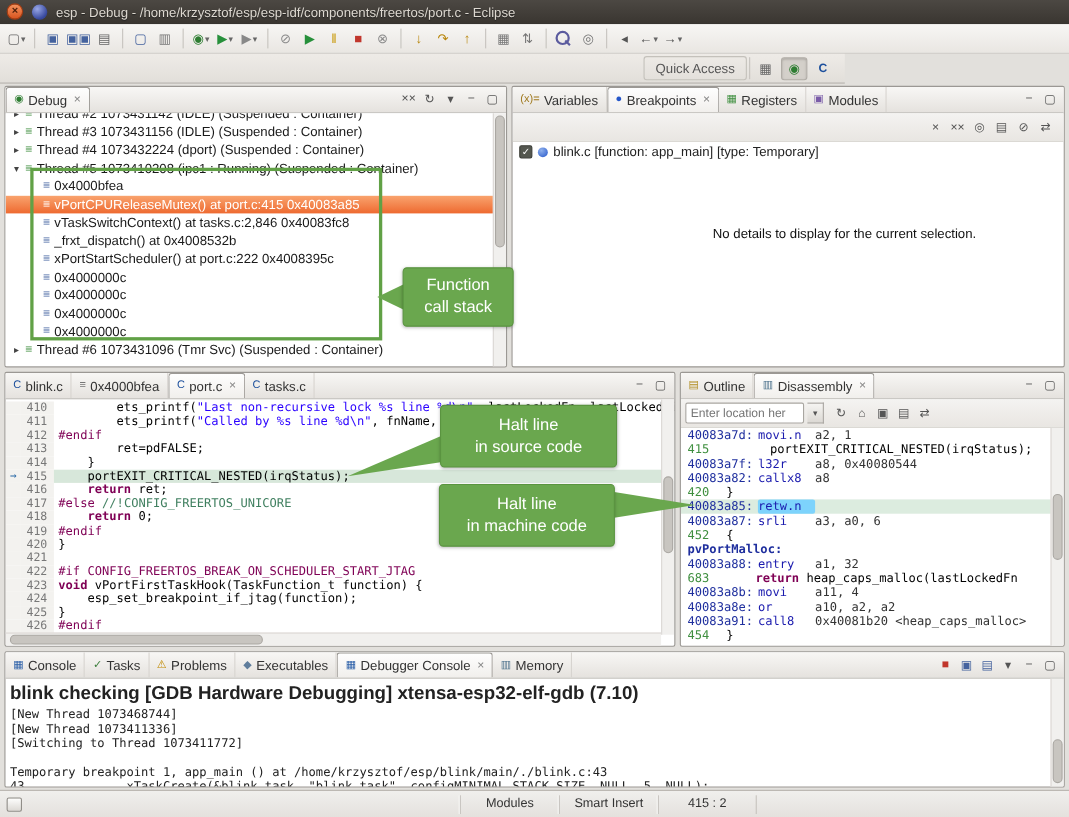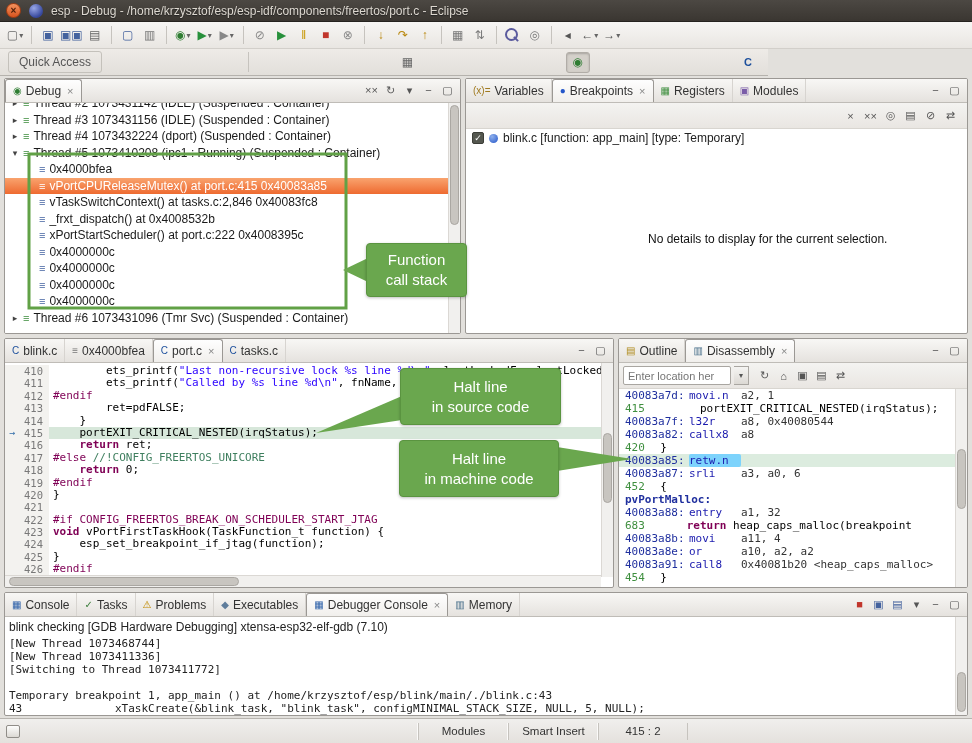--- a/index.html
+++ b/index.html
@@ -5,21 +5,21 @@
   *{box-sizing:border-box;margin:0;padding:0}
   html,body{width:972px;height:743px;overflow:hidden}
   body{position:relative;font-family:"Liberation Sans",sans-serif;background:#e2e0dc;font-size:12px;color:#222}
   
   .titlebar{position:absolute;left:0;top:0;width:972px;height:22px;background:linear-gradient(#4c4843,#3a3631);border-bottom:1px solid #262320;display:flex;align-items:center;padding:0 6px;gap:8px}
   .wbtn{width:15px;height:15px;border-radius:50%;background:linear-gradient(#f2925e,#d9541f);border:1px solid #a63d12;color:#51200a;font-size:10px;line-height:13px;text-align:center;font-weight:bold}
   .appicon{width:14px;height:14px;border-radius:50%;background:radial-gradient(circle at 35% 30%,#99a7e6,#36479c 70%)}
   .wtitle{color:#ddd8d0;font-size:12px;white-space:nowrap;text-shadow:0 1px 1px #222}
   
   .toolbar{position:absolute;left:0;top:22px;width:972px;height:27px;background:linear-gradient(#f7f6f4,#e9e6e2);border-bottom:1px solid #d2cfca;display:flex;align-items:center;padding:0 4px}
-  .toolbar2{position:absolute;left:0;top:49px;width:768px;height:27px;background:linear-gradient(#eeebe7,#e2dfda);border-bottom:1px solid #b5b2ad;display:flex;align-items:center;justify-content:space-between;padding:0 8px;gap:20px}
+  .toolbar2{position:absolute;left:0;top:49px;width:768px;height:27px;background:linear-gradient(#eeebe7,#e2dfda);border-bottom:1px solid #b5b2ad;display:flex;align-items:center;justify-content:flex-end;padding:0 8px;gap:2px}
   .tbi{display:inline-flex;align-items:center;justify-content:center;min-width:20px;height:21px;font-size:12px;border-radius:3px;margin:0 1px;position:relative}
   .tbi .drop{font-size:8px;color:#666;margin-left:1px}
   .tsep{width:1px;height:18px;background:#c6c3be;margin:0 5px}
   .icon-search{width:18px}
   .icon-search::before{content:"";width:9px;height:9px;border:2px solid #5b5b9e;border-radius:50%;position:absolute;left:2px;top:3px}
   .icon-search::after{content:"";width:6px;height:2px;background:#5b5b9e;position:absolute;left:10px;top:13px;transform:rotate(45deg)}
   .qa-btn{font-size:12px;color:#555;padding:3px 10px;border:1px solid #c4c1bb;border-radius:3px}
   .persp{display:inline-flex;align-items:center;justify-content:center;width:24px;height:21px;border-radius:3px;font-size:12px}
   .persp.on{background:#d4d0ca;box-shadow:inset 0 1px 2px #a9a5a0;border:1px solid #b1ada7}
   .persp-sep{width:1px;height:20px;background:#c6c3be}
@@ -39,21 +39,21 @@
   #debug-tree{margin-top:-8px}
   .trow{display:flex;align-items:center;height:16.5px;font-size:12px;white-space:nowrap;padding-left:4px;color:#1a1a1a}
   .trow .arrow{width:12px;font-size:9px;color:#444;text-align:center}
   .trow .ticn{font-size:11px;margin:0 4px 0 2px}
   .trow.frame{padding-left:32px}
   .trow.sel{background:linear-gradient(#f9a36e,#ee6a30);color:#fff}
   
   .bp-row{display:flex;align-items:center;gap:5px;height:18px;padding-left:6px;font-size:12px}
   .cb{width:12px;height:12px;background:#54574f;border:1px solid #3c3e38;border-radius:2px;color:#fff;font-size:9px;line-height:11px;text-align:center}
   .bp-dot{width:9px;height:9px;border-radius:50%;background:radial-gradient(circle at 35% 30%,#8fb0ec,#2456c9)}
-  .bp-empty{font-size:12px;color:#111;margin:85px 0 0 182px}
+  .bp-empty{font-size:12px;color:#111;margin:58px 0 0 182px}
   
   .codewrap{height:calc(100% - 24px);overflow:hidden;position:relative;padding-top:2px}
   .cl{display:flex;height:12.4px;line-height:12.4px;font-family:"DejaVu Sans Mono",monospace;font-size:11px;white-space:pre}
   .cgut{width:14px;background:#f3f2ef;color:#2f6ca8;font-size:10px;text-align:center;flex:none}
   .cln{width:30px;background:#f3f2ef;color:#787878;text-align:right;padding-right:6px;flex:none;font-size:10.5px}
   .ccode{flex:1;padding-left:4px}
   .cl.cur .ccode{background:#d7e7da}
   .c-pl{color:#000}.c-str{color:#2a00ff}.c-pre{color:#7f0055;font-weight:normal}.c-kw{color:#7f0055;font-weight:bold}.c-com{color:#3f7f5f}
   
   .loc-row{height:26px;display:flex;align-items:center;gap:3px;background:linear-gradient(#f4f3f1,#e9e6e2);border-bottom:1px solid #d8d5d0;padding:0 4px}
@@ -62,21 +62,21 @@
   .drow{height:13px;line-height:13px;font-family:"DejaVu Sans Mono",monospace;font-size:11px;white-space:pre}
   .drow.hl{background:#dcecdf}
   .d-addr{color:#1f2f9e;display:inline-block;min-width:70px;padding-left:6px}
   .d-mn{color:#1a1aae;display:inline-block;min-width:52px}
   .d-mn.pc{background:#7dd3fc;border-radius:2px}
   .d-op{color:#333}
   .d-ln{color:#3f8f3f;display:inline-block;min-width:28px;padding-left:6px}
   .d-src{color:#000}
   .d-label{color:#1f2f9e;font-weight:bold;padding-left:6px}
   
-  .con-head{font-weight:normal;font-size:12px;padding:3px 4px 2px;white-space:nowrap}
+  .con-head{font-weight:bold;font-size:17px;padding:3px 4px 2px;white-space:nowrap}
   .con-lines{overflow:hidden;margin-top:-3px;padding-top:4px}
   .con-line{height:13px;line-height:13px;font-family:"DejaVu Sans Mono",monospace;font-size:11px;white-space:pre;padding-left:4px}
   
   .statusbar{position:absolute;left:0;top:718px;width:972px;height:25px;background:linear-gradient(#f0efed,#e4e1dd);border-top:1px solid #b7b4af;display:flex;align-items:center;padding:0 6px;font-size:11.5px;color:#333}
   .st-icon{width:14px;height:13px;border:1px solid #908d88;border-radius:2px;background:linear-gradient(#fdfdfc,#dcd9d4)}
   .st-spacer{width:398px}
   .st-field{width:90px;text-align:center;border-left:1px solid #c6c3be;box-shadow:-1px 0 0 #fbfaf9;height:17px;line-height:17px}
   .st-field:last-of-type{border-right:1px solid #c6c3be}
   
   .vscroll{position:absolute;top:0;right:0;width:12px;background:#f1f0ee;border-left:1px solid #dbd8d4}
@@ -416,21 +416,21 @@
     <div class="drow"><span class="d-addr">40083a7d:</span><span class="d-mn">movi.n</span><span class="d-op">a2, 1</span></div>
       <div class="drow"><span class="d-ln">415</span><span class="d-src">        portEXIT_CRITICAL_NESTED(irqStatus);</span></div>
       <div class="drow"><span class="d-addr">40083a7f:</span><span class="d-mn">l32r</span><span class="d-op">a8, 0x40080544</span></div>
       <div class="drow"><span class="d-addr">40083a82:</span><span class="d-mn">callx8</span><span class="d-op">a8</span></div>
       <div class="drow"><span class="d-ln">420</span><span class="d-src">  }</span></div>
       <div class="drow hl"><span class="d-addr">40083a85:</span><span class="d-mn pc">retw.n</span><span class="d-op"></span></div>
       <div class="drow"><span class="d-addr">40083a87:</span><span class="d-mn">srli</span><span class="d-op">a3, a0, 6</span></div>
       <div class="drow"><span class="d-ln">452</span><span class="d-src">  {</span></div>
       <div class="drow"><span class="d-label">pvPortMalloc:</span></div>
       <div class="drow"><span class="d-addr">40083a88:</span><span class="d-mn">entry</span><span class="d-op">a1, 32</span></div>
-      <div class="drow"><span class="d-ln">683</span><span class="d-src">      </span><span class="c-kw">return</span><span class="d-src"> heap_caps_malloc(breakpoint</span></div>
+      <div class="drow"><span class="d-ln">683</span><span class="d-src">      </span><span class="c-kw">return</span><span class="d-src"> heap_caps_malloc(lastLockedFn</span></div>
       <div class="drow"><span class="d-addr">40083a8b:</span><span class="d-mn">movi</span><span class="d-op">a11, 4</span></div>
       <div class="drow"><span class="d-addr">40083a8e:</span><span class="d-mn">or</span><span class="d-op">a10, a2, a2</span></div>
       <div class="drow"><span class="d-addr">40083a91:</span><span class="d-mn">call8</span><span class="d-op">0x40081b20 &lt;heap_caps_malloc&gt;</span></div>
       <div class="drow"><span class="d-ln">454</span><span class="d-src">  }</span></div>
       <div class="vscroll" style="height:200px;top:0">
         <div class="thumb" style="top:60px;left:1px;width:9px;height:60px"></div>
       </div>
   </div>
 </div>
 

